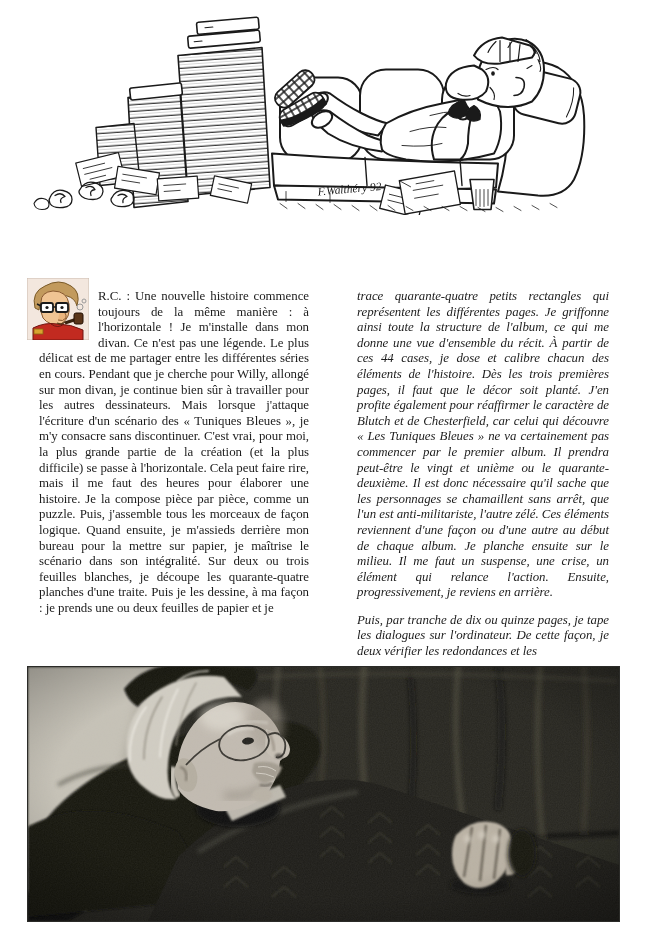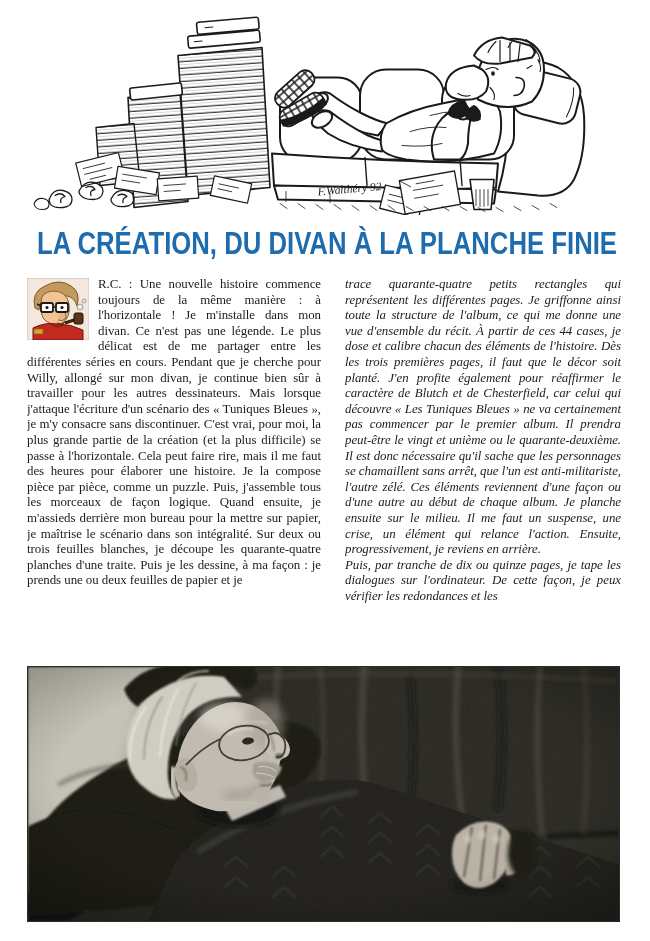--- a/index.html
+++ b/index.html
@@ -9,21 +9,21 @@
   }
   .header-illo { position:absolute; left:30px; top:8px; width:590px; height:207px; }
   .header-illo svg { width:100%; height:100%; display:block; }
   .title-wrap { position:absolute; left:37px; top:222px; width:582px; height:42px; }
   .title-wrap svg { width:100%; height:100%; display:block; }
   .col {
     position:absolute; top:277px; height:388px; overflow:hidden;
     text-align:justify; font-size:12.9px; line-height:15.6px;
     letter-spacing:-0.05px; hyphens:auto; -webkit-hyphens:auto;
   }
-  .col p { margin:0; padding:0; }
+  .col p { margin:12px; padding:0; }
   .col-left  { left:27px;  width:294px; }
   .col-right { left:345px; width:276px;font-style:italic; }
   .avatar {
     float:left; width:62px; height:62px; margin:1px 9px 2px 0;
   }
   .avatar svg { width:100%; height:100%; display:block; }
   .photo {
     position:absolute; left:27px; top:666px; width:593px; height:256px;
     border:1px solid #2b2b28; box-sizing:border-box; overflow:hidden; background:#21201c;
   }
@@ -156,25 +156,20 @@
           <path d="M440 168 L464 168 L461 198 L444 198 Z" stroke-width="1.6"></path>
           <path d="M446 178 v16 M450 178 v17 M454 178 v17 M458 178 v16" stroke-width="0.8"></path>
         </g>
 
         <path d="M250 192 l7 5 M268 192 l7 5 M286 193 l7 5 M304 193 l7 5 M322 194 l7 5 M340 194 l7 5 M358 194 l7 5 M376 195 l7 4 M394 195 l7 4 M412 195 l7 4 M430 195 l7 4 M448 196 l7 4 M466 196 l7 4 M484 195 l7 4 M502 194 l7 4 M520 192 l7 4" stroke-width="0.9" opacity="0.85"></path>
       </g>
       <text x="288" y="184" transform="rotate(-5 288 184)" font-family="Liberation Serif, serif" font-style="italic" font-size="11.5" fill="#1a1a1a">F.Walthéry 92</text>
     </svg>
   </div>
 
-  <div class="title-wrap">
-    <svg viewBox="0 0 582 42">
-      <text x="0" y="32" font-family="Liberation Sans, sans-serif" font-weight="bold" font-size="31" textLength="580" lengthAdjust="spacingAndGlyphs" fill="#1e6bad">LA CRÉATION, DU DIVAN À LA PLANCHE FINIE</text>
-    </svg>
-  </div>
 
   <div class="col col-left">
     <div class="avatar" aria-label="Petit portrait dessiné de R.C. avec lunettes, pipe et pull rouge.">
       <svg viewBox="0 0 62 62">
         <rect width="62" height="62" fill="#f3e7de" stroke="#cbbcb0" stroke-width="1"></rect>
         <path d="M8 30 Q4 14 18 8 Q32 0 44 8 Q54 14 50 28 Q48 20 40 18 Q28 14 20 20 Q12 24 12 32 Z" fill="#c29a5d" stroke="#7a5a28" stroke-width="1"></path>
         <path d="M14 24 Q14 14 26 13 Q40 13 42 26 Q44 40 34 46 Q22 48 16 40 Q12 32 14 24 Z" fill="#f0c493" stroke="#8a5a30" stroke-width="1"></path>
         <path d="M6 50 Q18 44 30 46 Q44 46 56 52 L56 62 L6 62 Z" fill="#c22a20" stroke="#701510" stroke-width="1"></path>
         <path d="M24 46 q7 5 13 0" stroke="#701510" stroke-width="1" fill="none"></path>
         <rect x="7" y="51" width="9" height="5" fill="#d8a430" stroke="#8a6410" stroke-width="0.8"></rect>
@@ -189,21 +184,21 @@
         <rect x="47" y="35" width="9" height="11" rx="2" fill="#5a3519" stroke="#241104" stroke-width="1"></rect>
         <circle cx="53" cy="29" r="3" fill="none" stroke="#9a9a9a" stroke-width="1"></circle>
         <circle cx="57" cy="23" r="2" fill="none" stroke="#9a9a9a" stroke-width="1"></circle>
       </svg>
     </div>
     <p>R.C. : Une nouvelle histoire commence toujours de la même manière : à l'horizontale ! Je m'installe dans mon divan. Ce n'est pas une légende. Le plus délicat est de me partager entre les différentes séries en cours. Pendant que je cherche pour Willy, allongé sur mon divan, je continue bien sûr à travailler pour les autres dessinateurs. Mais lorsque j'attaque l'écriture d'un scénario des « Tuniques Bleues », je m'y consacre sans discontinuer. C'est vrai, pour moi, la plus grande partie de la création (et la plus difficile) se passe à l'horizontale. Cela peut faire rire, mais il me faut des heures pour élaborer une histoire. Je la compose pièce par pièce, comme un puzzle. Puis, j'assemble tous les morceaux de façon logique. Quand ensuite, je m'assieds derrière mon bureau pour la mettre sur papier, je maîtrise le scénario dans son intégralité. Sur deux ou trois feuilles blanches, je découpe les quarante-quatre planches d'une traite. Puis je les dessine, à ma façon : je prends une ou deux feuilles de papier et je</p>
   </div>
 
   <div class="col col-right">
     <p>trace quarante-quatre petits rectangles qui représentent les différentes pages. Je griffonne ainsi toute la structure de l'album, ce qui me donne une vue d'ensemble du récit. À partir de ces 44 cases, je dose et calibre chacun des éléments de l'histoire. Dès les trois premières pages, il faut que le décor soit planté. J'en profite également pour réaffirmer le caractère de Blutch et de Chesterfield, car celui qui découvre « Les Tuniques Bleues » ne va certainement pas commencer par le premier album. Il prendra peut-être le vingt et unième ou le quarante-deuxième. Il est donc nécessaire qu'il sache que les personnages se chamaillent sans arrêt, que l'un est anti-militariste, l'autre zélé. Ces éléments reviennent d'une façon ou d'une autre au début de chaque album. Je planche ensuite sur le milieu. Il me faut un suspense, une crise, un élément qui relance l'action. Ensuite, progressivement, je reviens en arrière.</p>
-    <p>Puis, par tranche de dix ou quinze pages, je tape les dialogues sur l'ordinateur. De cette façon, je peux vérifier les redondances et les</p>
+    <p>Puis, par tranche de dix ou quinze pages, je tape les dialogues sur l'ordinateur. De cette façon, je deux vérifier les redondances et les</p>
   </div>
 
   <div class="photo" aria-label="Photographie noir et blanc : l'auteur allongé sur un divan de cuir sombre, lunettes rondes, cheveux gris et moustache, pull de laine foncé, la main posée sur la poitrine.">
     <svg viewBox="0 0 591 254" preserveAspectRatio="none">
       <defs>
         <filter id="b1" x="-20%" y="-20%" width="140%" height="140%">
             <feGaussianBlur stdDeviation="1"></feGaussianBlur>
           </filter>
         <filter id="b2" x="-30%" y="-30%" width="160%" height="160%">
             <feGaussianBlur stdDeviation="2.2"></feGaussianBlur>

